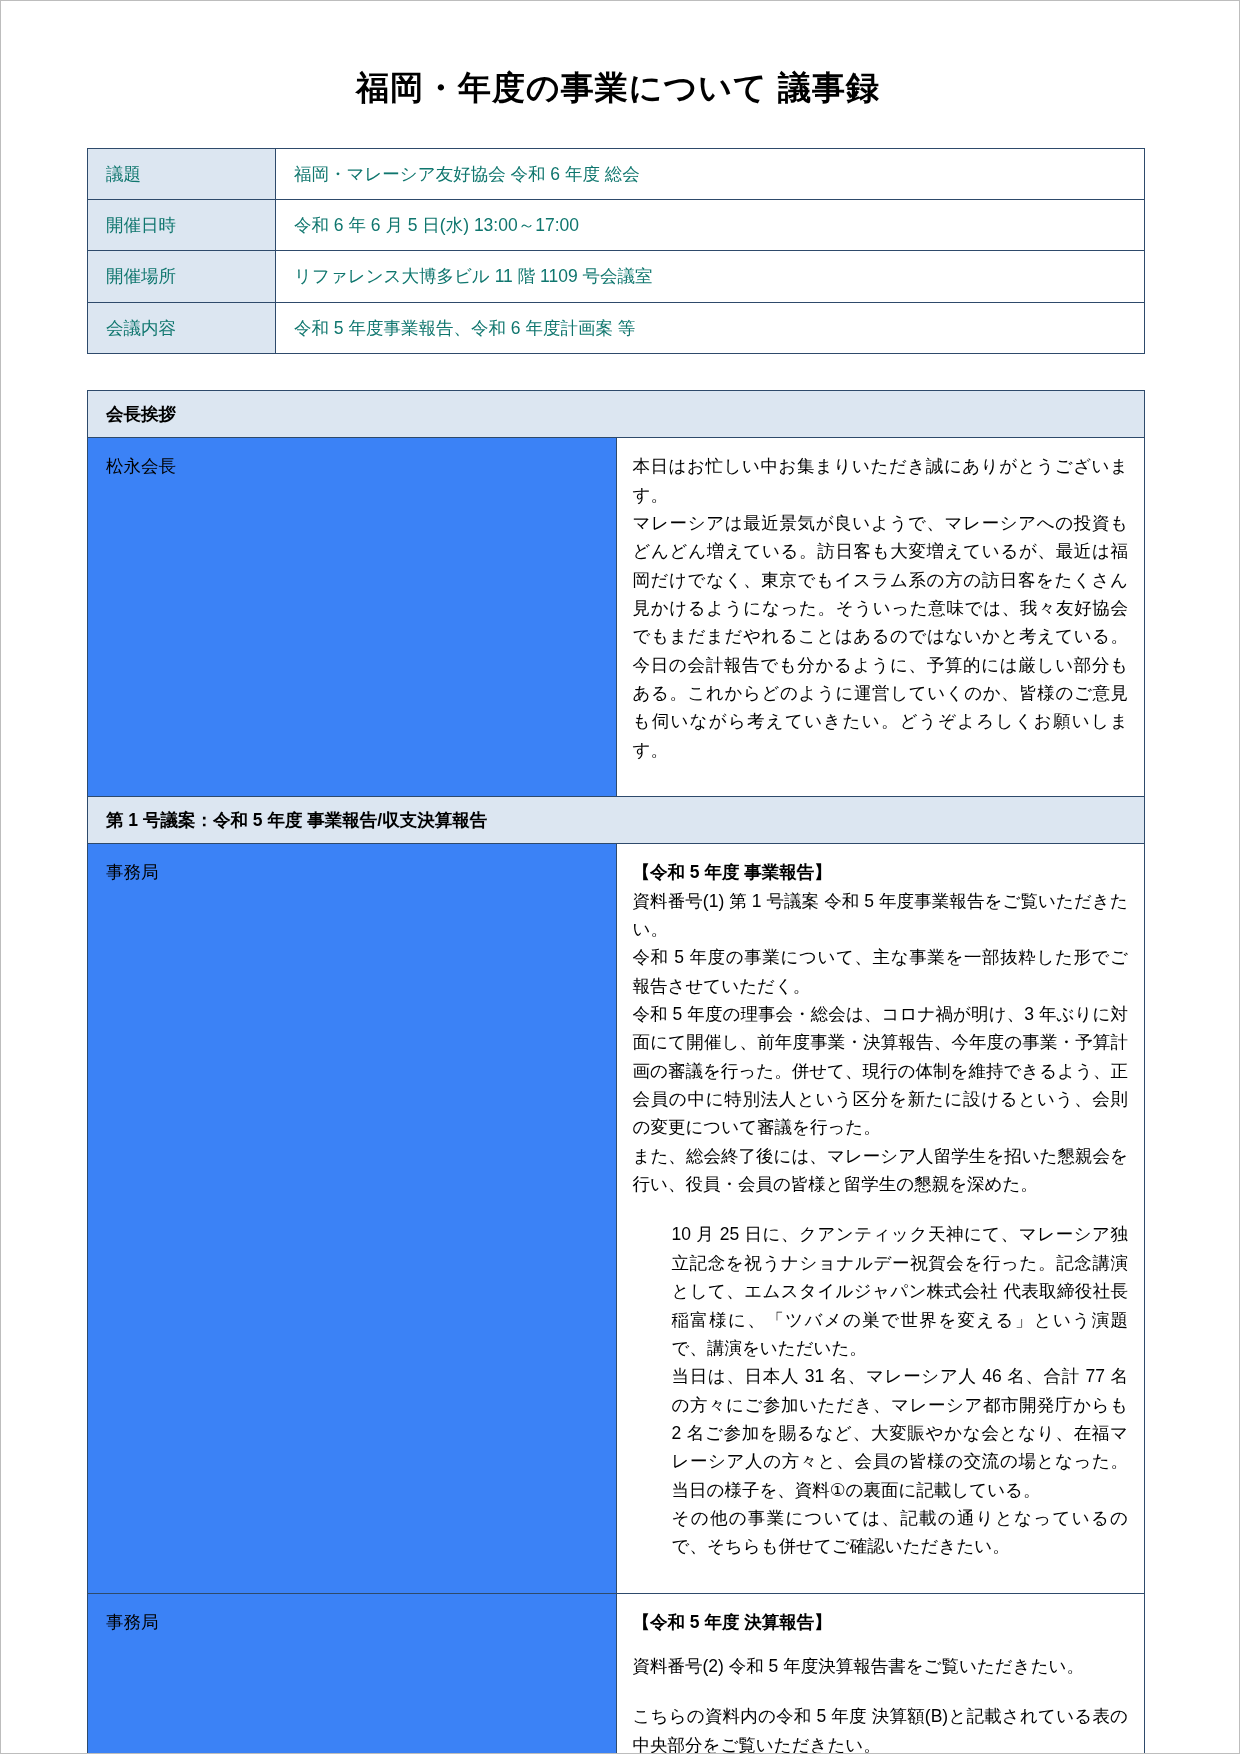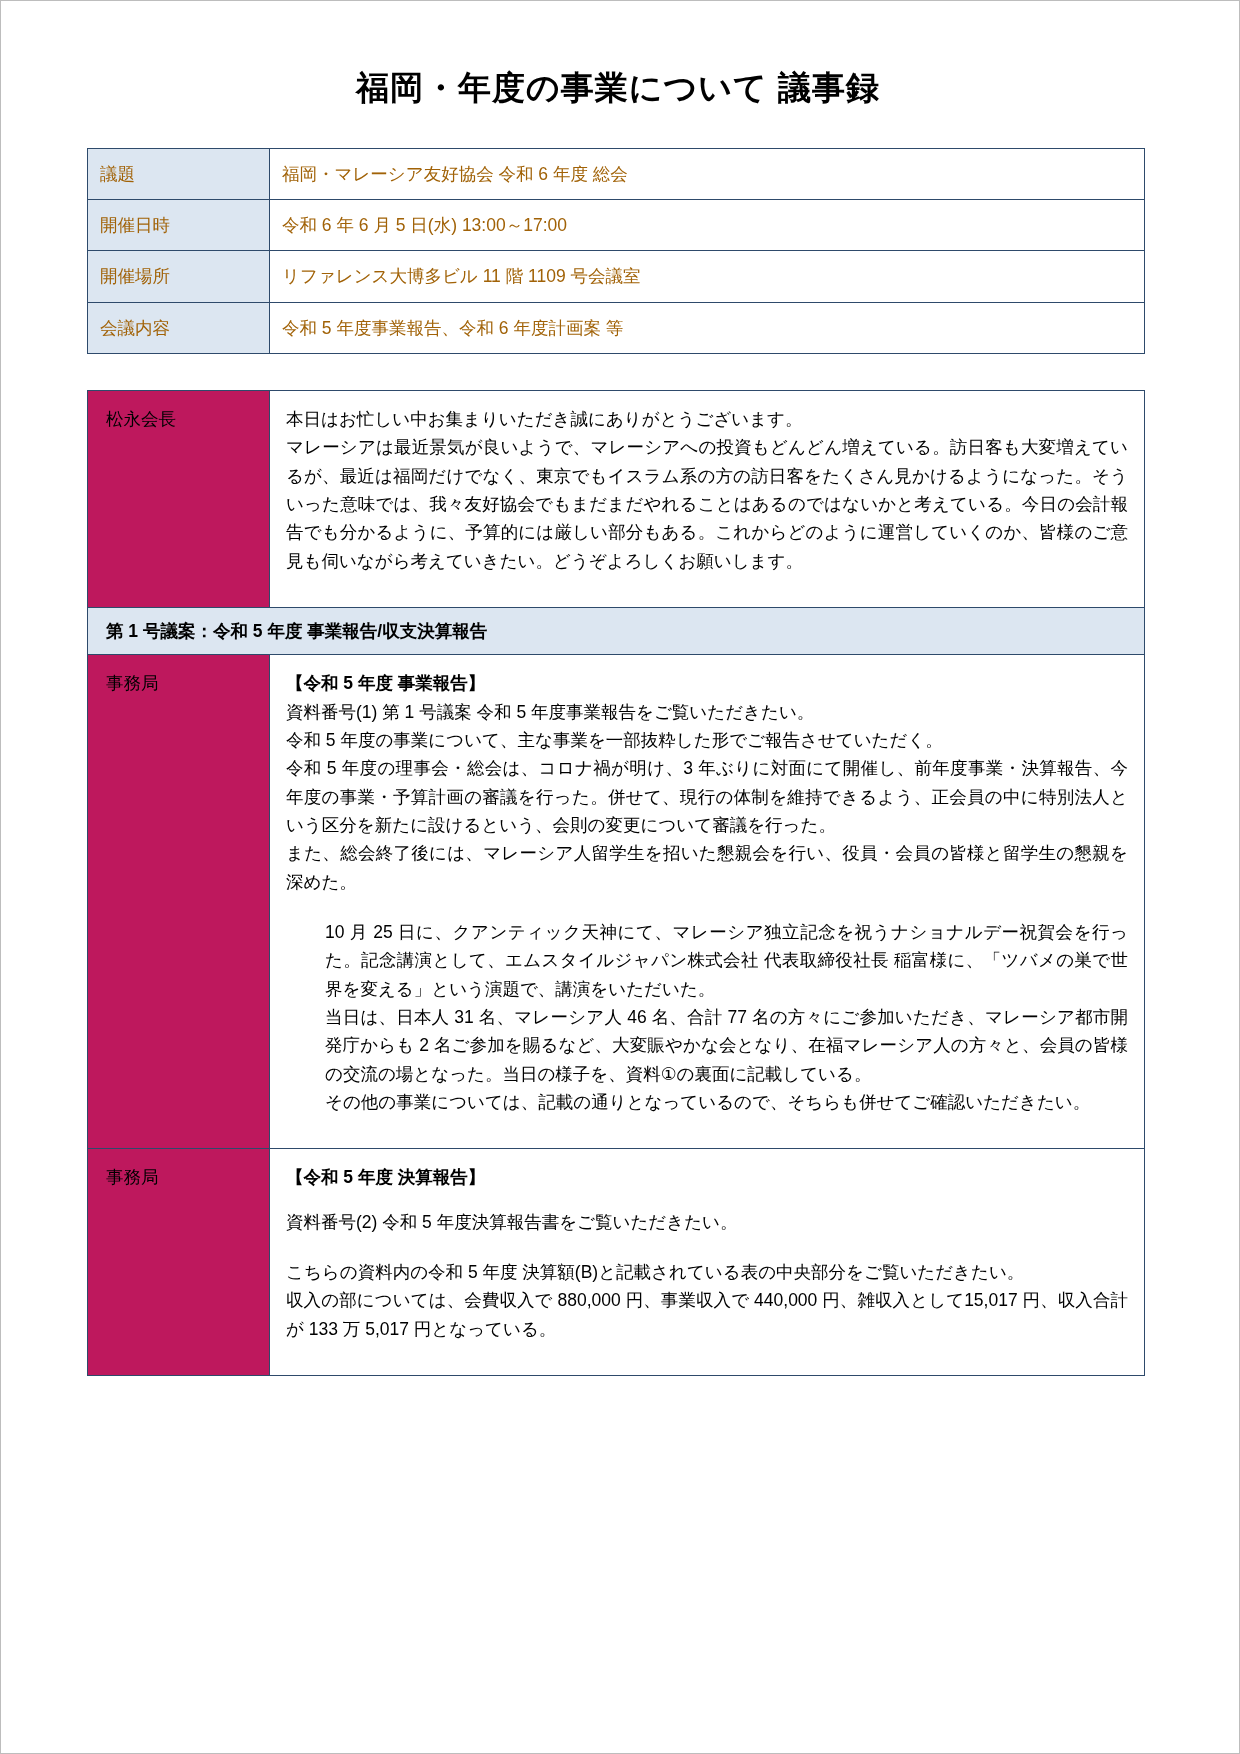--- a/index.html
+++ b/index.html
@@ -37,22 +37,22 @@
   }
   table.meta {
     border-collapse: collapse;
     width: 1058px;
     margin-top: 38px;
     table-layout: fixed;
   }
   table.meta td {
     border: 1px solid #2e4a6b;
     font-size: 17.5px;
-    color: #a16207;
-    padding: 12px 14px 12px 12px;
+    color: #0f766e;
+    padding: 12px 14px 12px 18px;
     line-height: 1.5;
     vertical-align: middle;
     height: 26px;
   }
   table.meta td.label {
     width: 155px;
     background: #dce6f1;
   }
   table.meta td.value {
     background: #ffffff;
@@ -73,21 +73,21 @@
   }
   td.section-head {
     background: #dce6f1;
     font-weight: bold;
     padding: 9px 14px 9px 18px;
     font-size: 17.5px;
   }
   td.speaker {
     width: 155px;
     padding: 14px 8px 14px 18px;
-    background: #be185d;
+    background: #3b82f6;
     white-space: nowrap;
   }
   td.content {
     padding: 14px 16px 32px 16px;
     background: #ffffff;
   }
   td.content p {
     margin: 0;
     text-align: justify;
     text-justify: inter-ideograph;
@@ -128,20 +128,23 @@
         <tr>
           <td class="label">会議内容</td>
           <td class="value">令和 5 年度事業報告、令和 6 年度計画案  等</td>
         </tr>
       </tbody>
     </table>
 
     <table class="body">
       <tbody>
         <tr>
+          <td class="section-head" colspan="2">会長挨拶</td>
+        </tr>
+        <tr>
           <td class="speaker">松永会長</td>
           <td class="content">
             <p style="white-space: pre-line;">本日はお忙しい中お集まりいただき誠にありがとうございます。
 マレーシアは最近景気が良いようで、マレーシアへの投資もどんどん増えている。訪日客も大変増えているが、最近は福岡だけでなく、東京でもイスラム系の方の訪日客をたくさん見かけるようになった。そういった意味では、我々友好協会でもまだまだやれることはあるのではないかと考えている。今日の会計報告でも分かるように、予算的には厳しい部分もある。これからどのように運営していくのか、皆様のご意見も伺いながら考えていきたい。どうぞよろしくお願いします。</p>
           </td>
         </tr>
 
         <tr>
           <td class="section-head" colspan="2">第 1 号議案：令和 5 年度  事業報告/収支決算報告</td>
         </tr>

